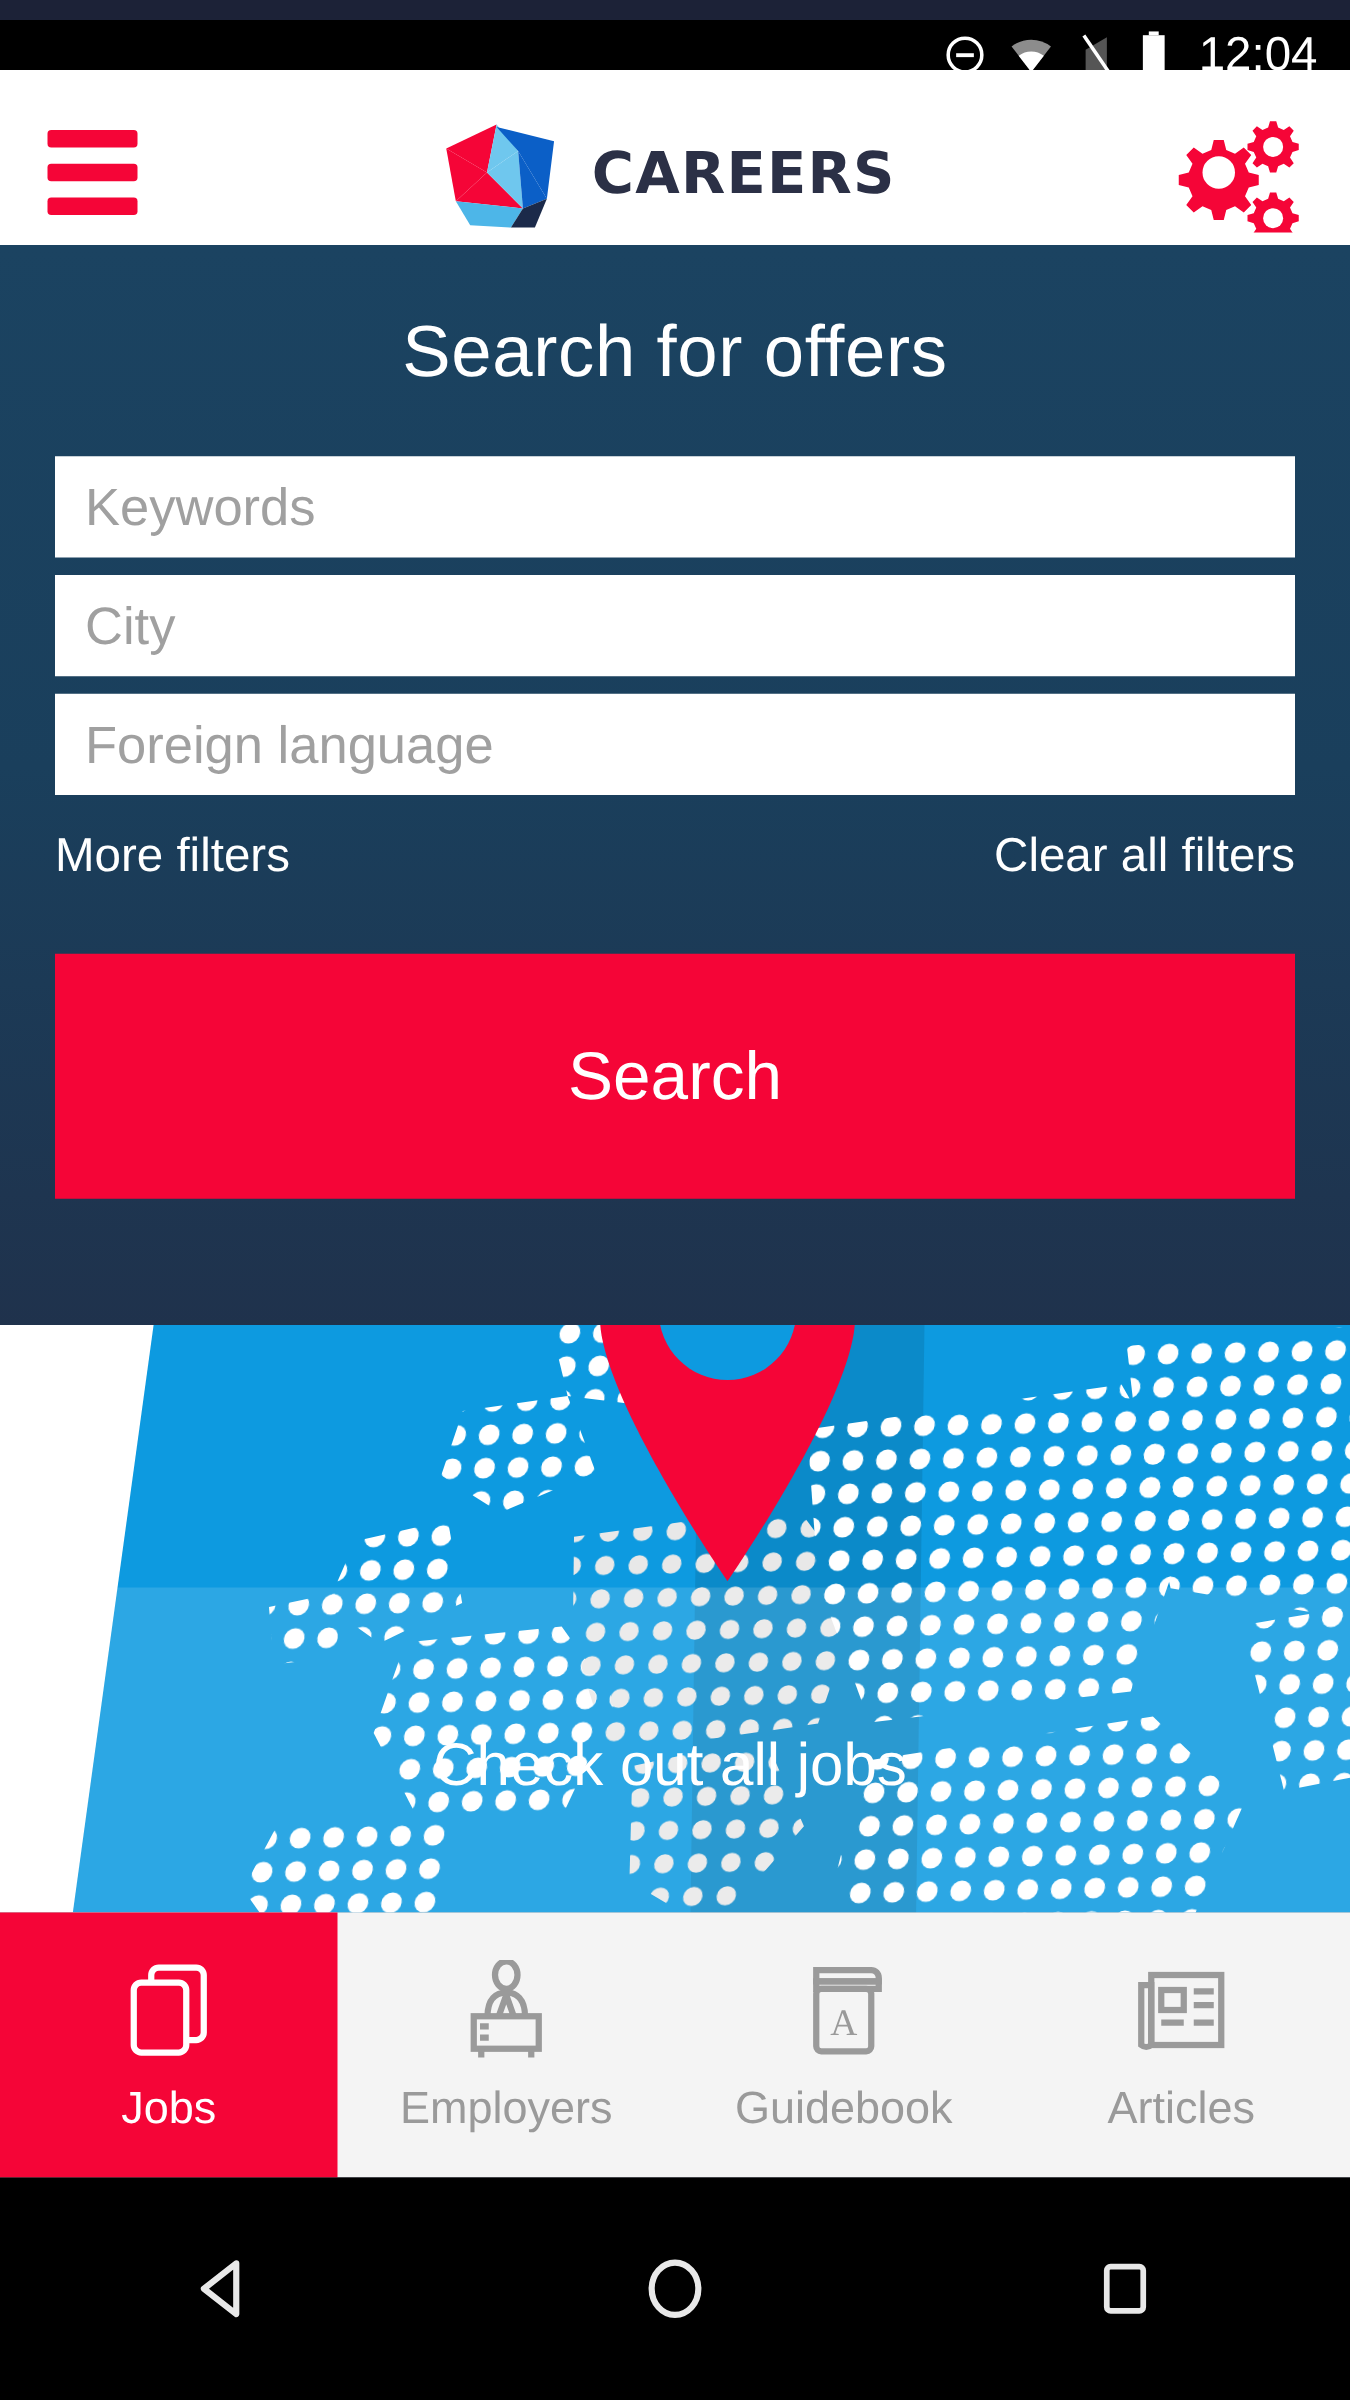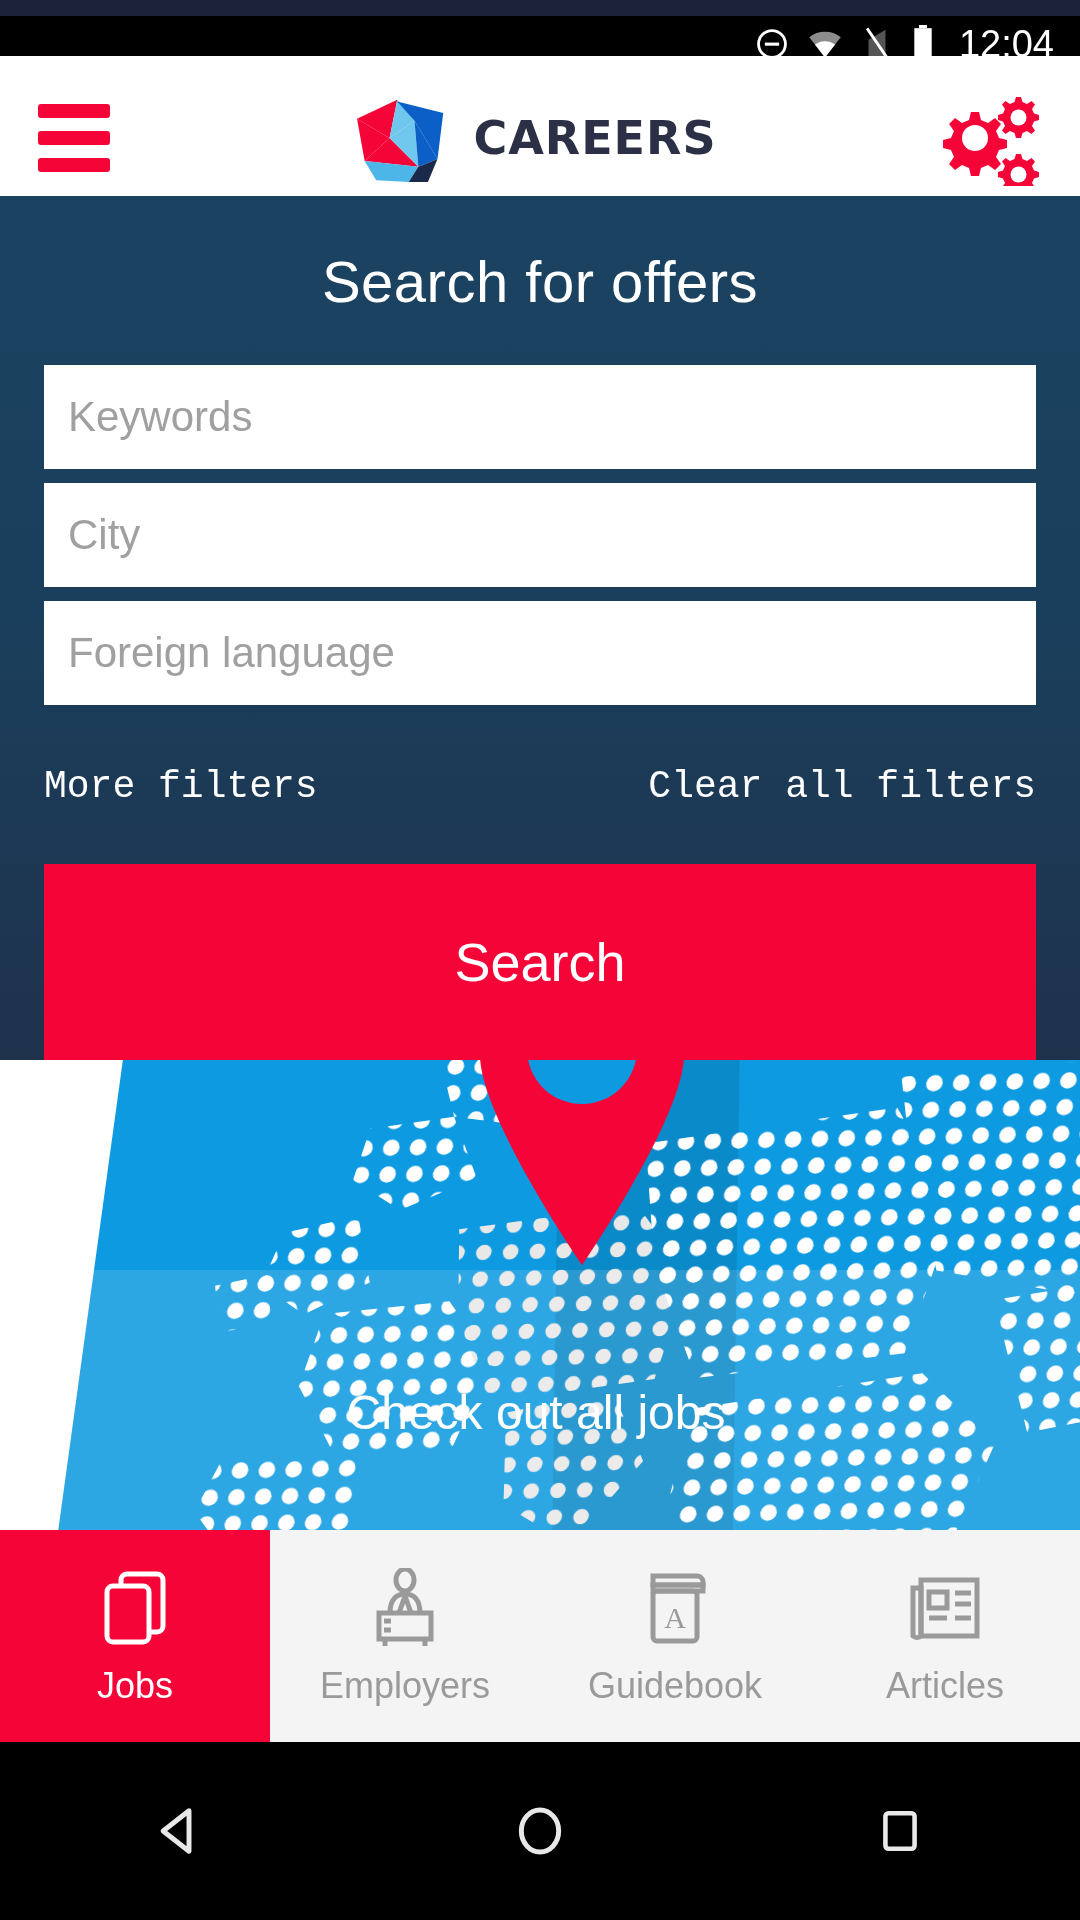--- a/index.html
+++ b/index.html
@@ -39,28 +39,28 @@
   .search-panel{
     position:absolute; left:0; top:196px; width:1080px; height:930px;
     background:linear-gradient(180deg,#1b4361 0%,#1a3f5c 45%,#20304a 100%);
   }
   .panel-title{
     text-align:center; color:#ffffff; font-size:58px; font-weight:400;
     padding-top:52px; letter-spacing:0.5px;
   }
   .fields{ margin-top:50px; padding:0 44px; }
   .field{
-    width:100%; height:104px; background:#ffffff; border:none; outline:none;
+    width:100%; height:81px; background:#ffffff; border:none; outline:none;
     font-size:42px; color:#333; padding:0 24px; display:block; margin-bottom:14px;
     font-family:"Liberation Sans", sans-serif;
   }
   .field::placeholder{ color:#a0a0a0; }
   .filters-row{
     display:flex; justify-content:space-between; align-items:center;
-    padding:0 44px; margin-top:60px;font-family:Liberation Mono, monospace;
+    padding:0 44px; margin-top:28px;
   }
   .filter-link{ color:#ffffff; font-size:38px; cursor:pointer; }
   .search-btn{
     display:block; width:calc(100% - 88px); margin:56px 44px 0 44px; height:196px;
     background:#f50537; color:#ffffff; border:none; font-size:54px; cursor:pointer;
     font-family:"Liberation Sans", sans-serif;
   }
 
   
   .hero{

